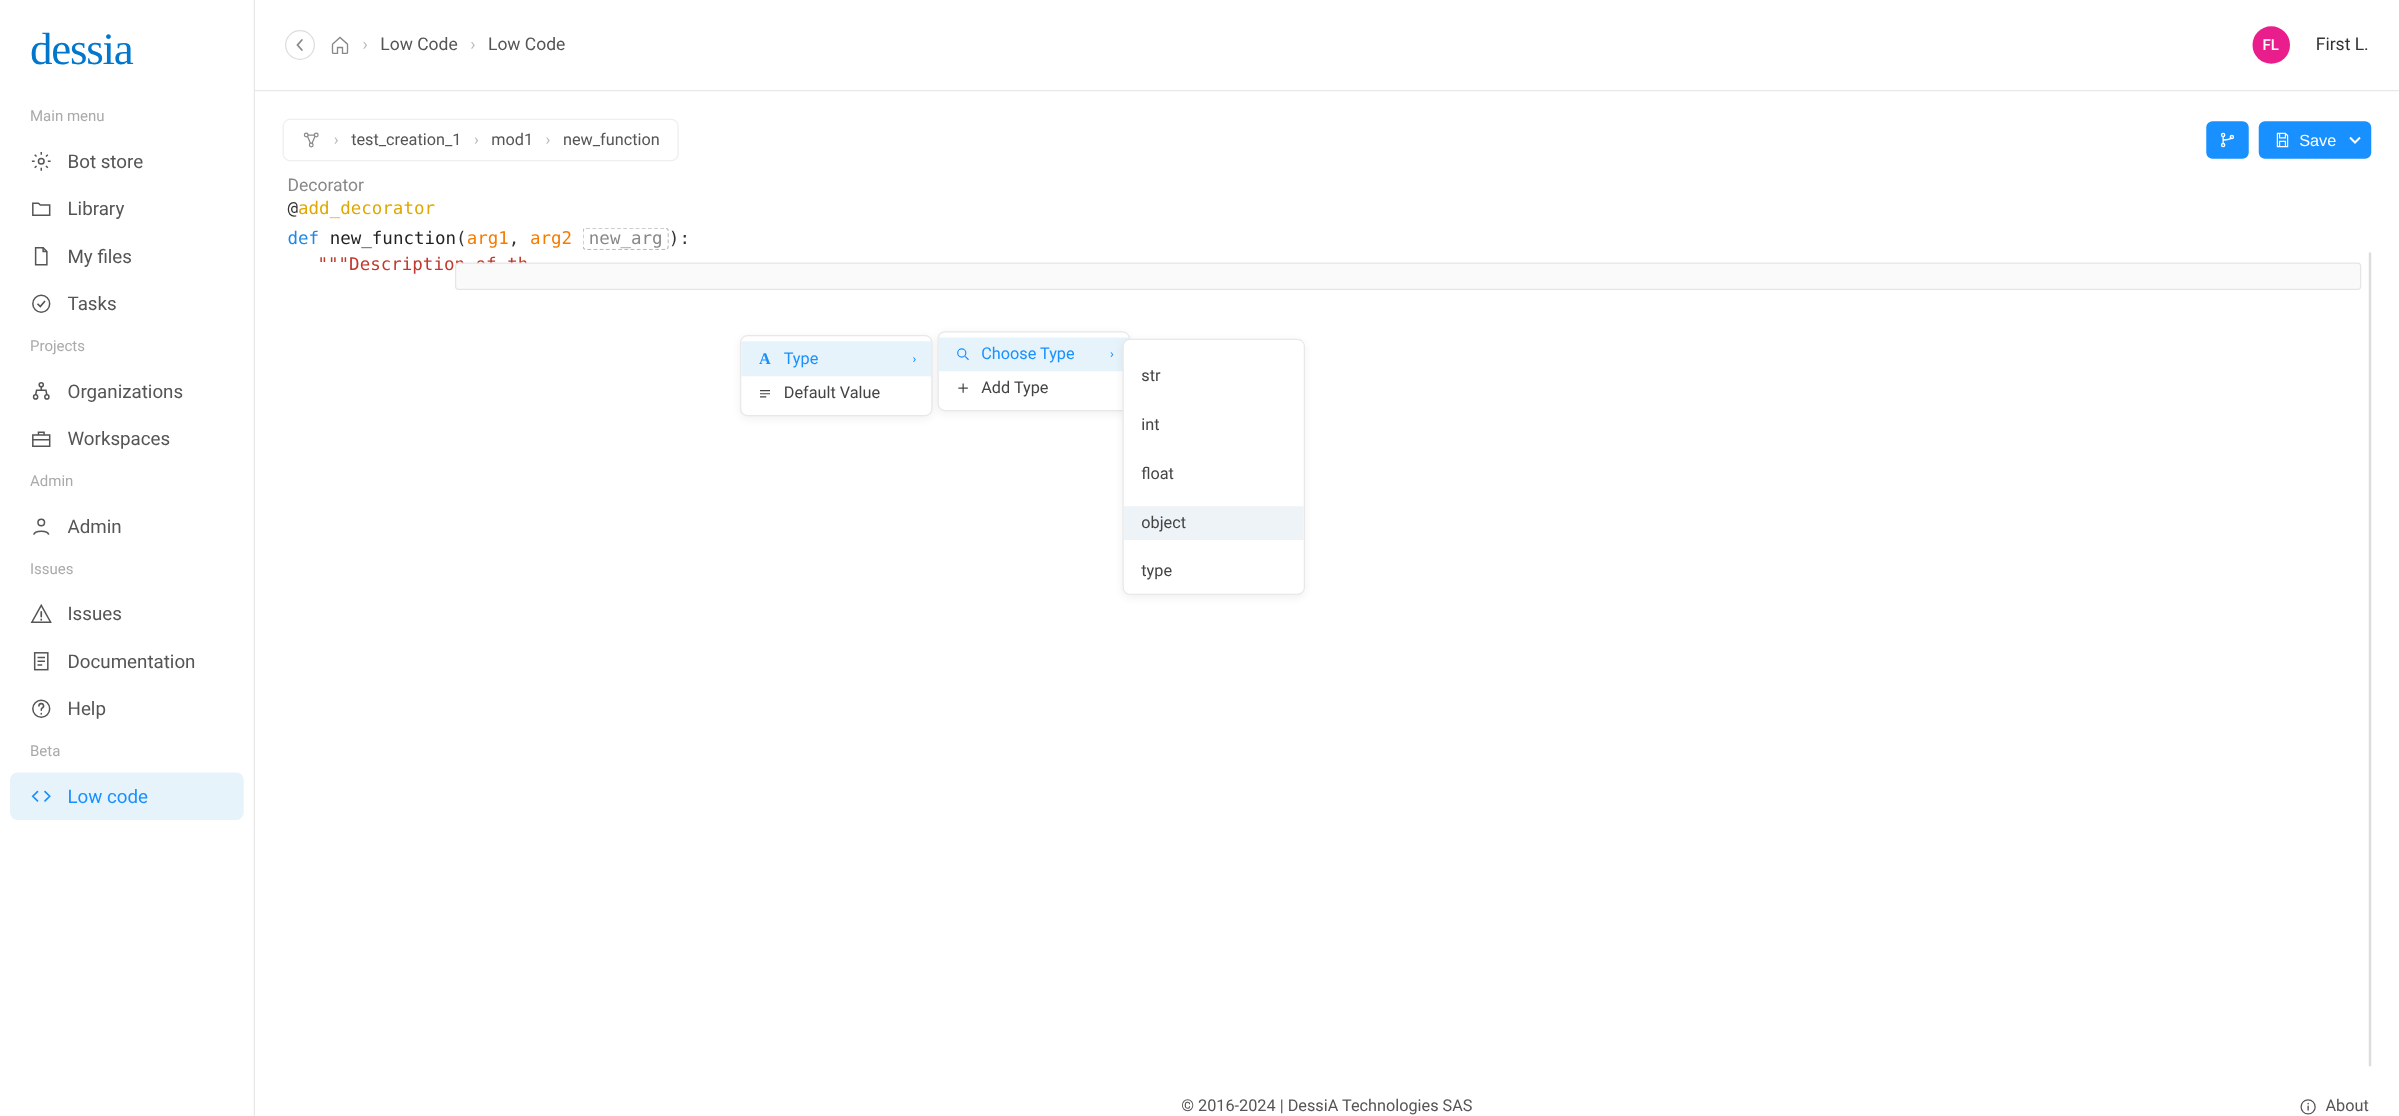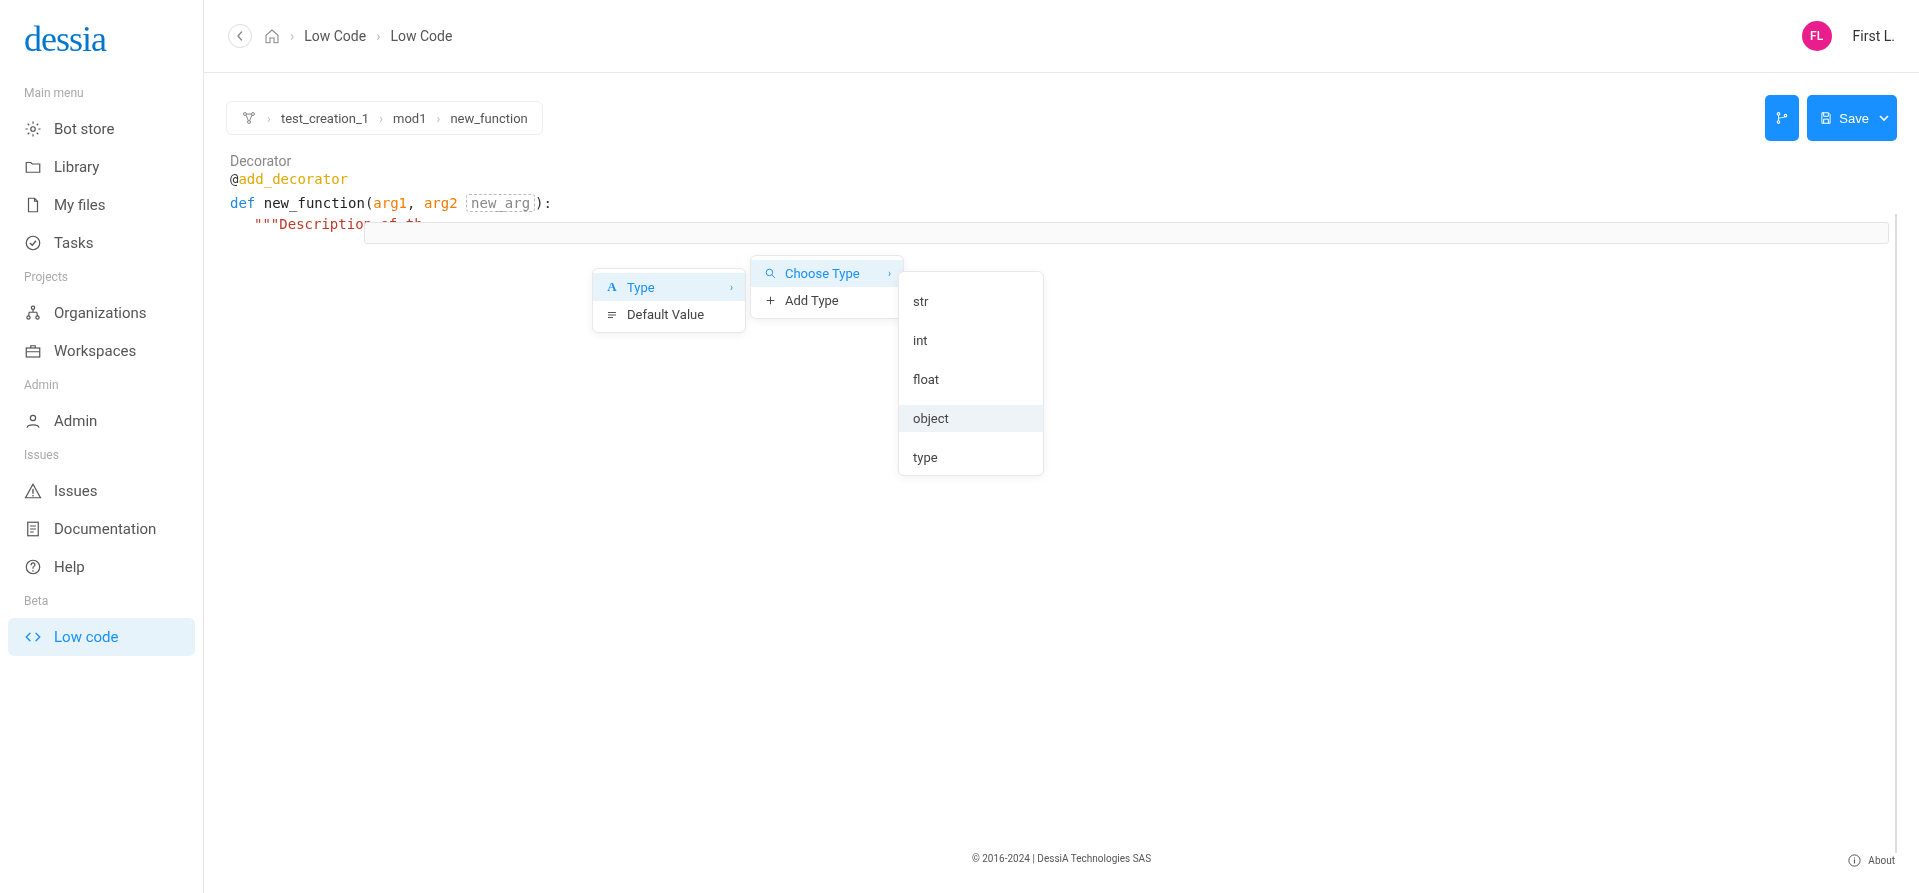--- a/index.html
+++ b/index.html
@@ -27,21 +27,21 @@
 .topbar-right { margin-left: auto; display: flex; align-items: center; gap: 21px; }
 .avatar { width: 30px; height: 30px; border-radius: 50%; background: #e91e8c; color:#fff; display:flex; align-items:center; justify-content:center; font-size:12px; font-weight:500;}
 .username { font-size: 14px; color: #333; }
 
 
 .editor-area { padding: 22px 22px 0 22px; flex:1; display:flex; flex-direction:column; position:relative; }
 .editor-header { display:flex; align-items:center; gap:12px; margin-bottom: 6px;}
 .inner-crumb { display:flex; align-items:center; gap:10px; background:#fff; border:1px solid #eee; border-radius:6px; padding:8px 14px; font-size:13px; color:#555;}
 .inner-crumb .sep { color:#bbb; }
 .header-actions { margin-left:auto; display:flex; gap:8px; }
-.btn { border:none; border-radius:5px; height:46px; padding:0 12px; font-size:13px; cursor:pointer; display:inline-flex; align-items:center; gap:6px;}
+.btn { border:none; border-radius:5px; height:30px; padding:0 12px; font-size:13px; cursor:pointer; display:inline-flex; align-items:center; gap:6px;}
 .btn-primary { background:#1890ff; color:#fff; }
 .btn-icon { width:34px; justify-content:center; padding:0;}
 
 
 .section-label { color:#888; font-size:14px; margin-top:6px; margin-left:4px;}
 .code-line { font-family: 'Menlo','Consolas',monospace; font-size:14px; line-height:1.45; margin-left:4px;}
 .tok-at { color:#333; }
 .tok-dec { color:#e0a800; }
 .tok-def { color:#1e88e5;margin-top:18px; }
 .tok-fn  { color:#222; font-weight:500;}
@@ -54,27 +54,27 @@
 .code-canvas { flex:1; border-right:2px solid #ddd; margin-top:0; position:relative; min-height:400px;}
 
 
 .menu { position:absolute; background:#fff; border:1px solid #e8e8e8; border-radius:6px; box-shadow:0 2px 8px rgba(0,0,0,.06); padding:4px 0; font-size:13px; width:154px;}
 .menu-item { display:flex; align-items:center; gap:8px; padding:6px 12px; color:#444; cursor:pointer; position:relative;}
 .menu-item.hover { background:#e7f3fb; color:#1890ff;}
 .menu-item .mi-icon { width:14px; display:inline-flex; justify-content:center; color:inherit;}
 .menu-item .chev { margin-left:auto; font-size:10px; color:#888;}
 .menu-item.hover .chev { color:#1890ff; }
 .menu.menu1 { top:195px; left:388px; }
-.menu.menu2 { top:182px; left:546px; }
+.menu.menu2 { top:192px; left:546px; }
 .menu.menu3 { top:198px; left:694px; width:146px;}
 .menu3 .menu-item { padding:6px 14px;margin-top:12px; }
 .menu3 .menu-item.sel { background:#eef3f8; }
 
 
-.footer { display:flex; align-items:flex-start; justify-content:center; height:40px; color:#555; font-size:10px; position:relative;}
+.footer { display:flex; align-items:flex-end; justify-content:center; height:40px; color:#555; font-size:13px; position:relative;}
 .footer-right { position:absolute; right:24px; display:flex; align-items:center; gap:6px; color:#555;}
 svg { display:block; }
 </style>
 </head>
 <body>
 
 <div class="app">
 
   <aside class="sidebar">
     <div class="logo">

